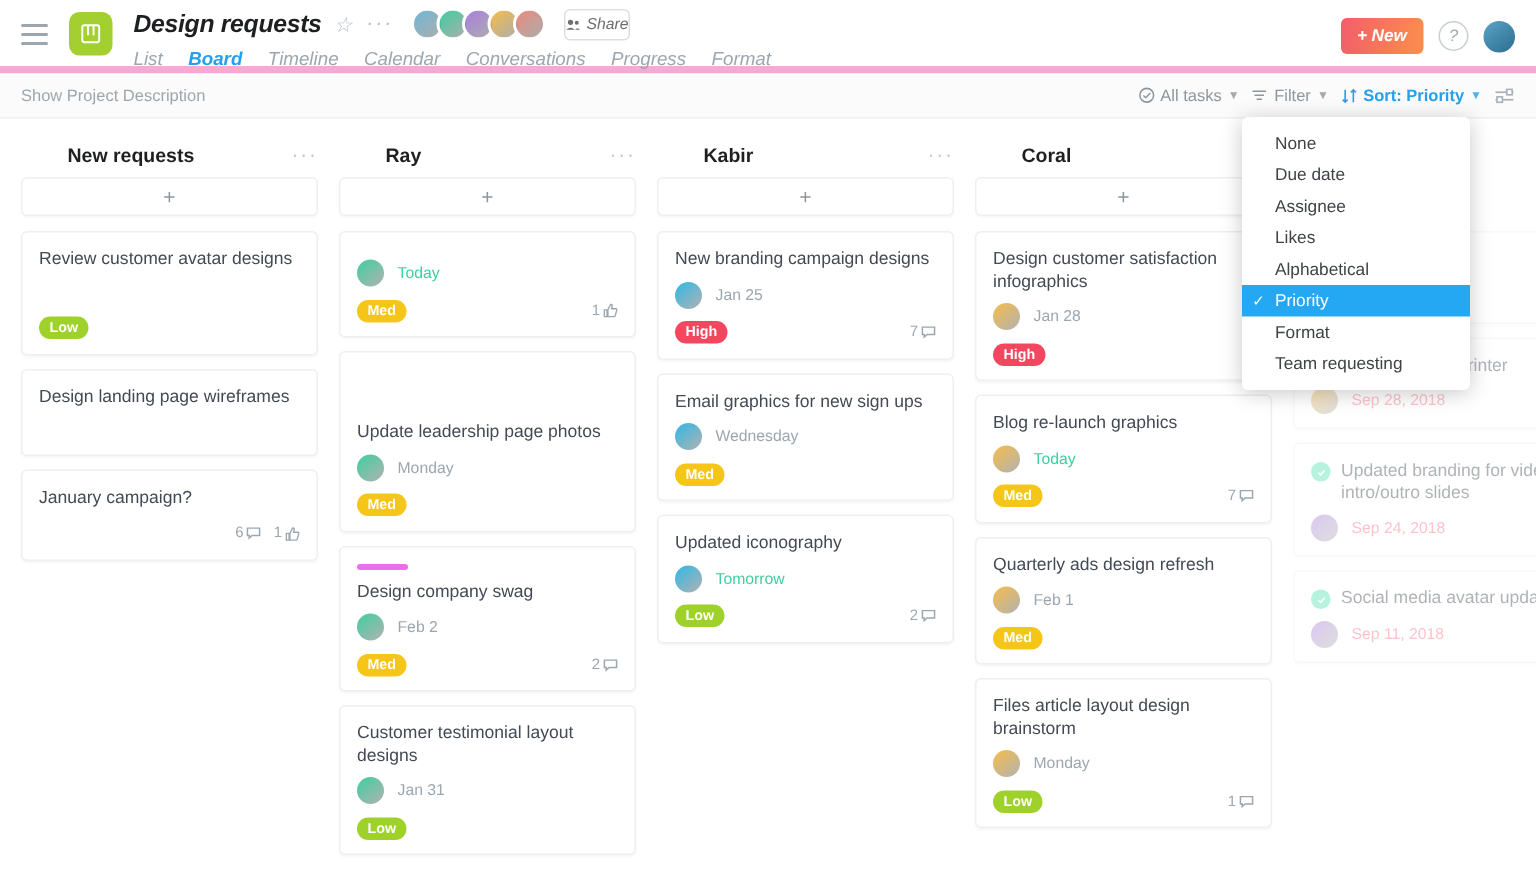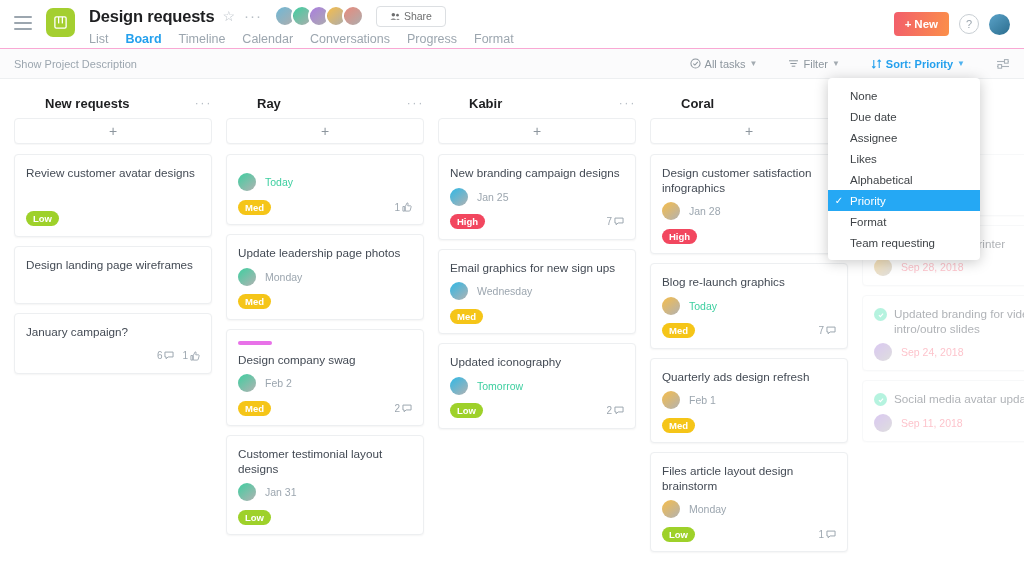--- a/index.html
+++ b/index.html
@@ -10,22 +10,22 @@
     overflow: hidden;
     -webkit-font-smoothing: antialiased;
   }
   #app { position: relative; width: 1024px; height: 584px; }
 
   
   .topbar {
     position: relative;
     height: 49px;
     background: #fff;
-    border-bottom: 1px solid #f9a8d4;
-    display: flex; align-items: flex-start;
+    border-bottom: 5px solid #f9a8d4;
+    display: flex; align-items: flex-start; font-style: italic;
   }
   .hamburger {
     width: 18px; height: 14px; margin: 16px 0 0 14px;
     display: flex; flex-direction: column; justify-content: space-between;
     cursor: pointer; flex: none;
   }
   .hamburger span { display:block; height: 2px; background: #9ca6af; border-radius: 1px; }
 
   .proj-icon {
     width: 29px; height: 29px; border-radius: 7px;
@@ -40,21 +40,21 @@
     font-size: 16.5px; font-weight: bold; color: #1e1f21; letter-spacing: -0.2px;
   }
   .star { margin-left: 8px; color: #b8bfc6; font-size: 14px; line-height: 1; }
   .dots-h { margin-left: 9px; color: #b8bfc6; font-size: 15px; letter-spacing: 1px; line-height: 8px; }
 
   .avatars { display: flex; margin-left: 12px; align-items: center; }
   .avatars .av { width: 22px; height: 22px; border-radius: 50%; margin-left: -5px; border: 2px solid #fff; }
   .avatars .av:first-child { margin-left: 0; }
 
   .share-btn {
-    margin-left: 12px; height: 21px; padding: 0 13px;
+    margin-left: 12px; height: 21px; padding: 0 0;
     border: 1px solid #dcdfe2; border-radius: 4px; background: #fff;
     display: flex; align-items: center; gap: 4px;
     font-size: 10.5px; color: #6d6e6f; cursor: pointer;
   }
   .share-btn svg { display:block; }
 
   .tabs { display: flex; gap: 17px; margin-top: 5px; }
   .tab { font-size: 12.5px; color: #9ca6af; padding-bottom: 6px; cursor: pointer; white-space: nowrap; }
   .tab.active { color: #24a0ed; font-weight: bold; border-bottom: 2px solid #24a0ed; }
 
@@ -77,21 +77,21 @@
   }
   .me-av { width: 21px; height: 21px; border-radius: 50%; }
 
   
   .subbar {
     height: 30px; background: #fbfbfc; border-bottom: 1px solid #edeff1;
     display: flex; align-items: center; padding: 0 14px;
     position: relative;
   }
   .show-desc { font-size: 11px; color: #9ca6af; cursor: pointer; }
-  .subright { margin-left: auto; display: flex; align-items: flex-start; gap: 31px; }
+  .subright { margin-left: auto; display: flex; align-items: flex-start; gap: 8px; }
   .ctl { display: flex; align-items: center; gap: 4px; font-size: 11px; color: #8d969e; cursor: pointer; white-space: nowrap; }
   .ctl.active { color: #24a0ed; font-weight: bold; }
   .caret { font-size: 8px; line-height: 1; color: inherit; opacity: .8; }
 
   
   .board {
     position: absolute; top: 80px; left: 0; right: 0; bottom: 0;
     background: #fff; display: flex; padding: 0 0 0 0; overflow: hidden;
   }
   .column { width: 198px; margin-left: 14px; flex: none; position: relative; }
@@ -316,21 +316,21 @@
               <span class="n">
                 <span>1</span>
                 <svg width="10" height="10" viewBox="0 0 11 11">
                   <path d="M1 5 H3 V10 H1 Z M3.6 5 L5.6 1 Q7 0.8 6.7 2.4 L6.3 4.2 H9.4 Q10.4 4.4 10 5.6 L9 9.2 Q8.8 10 7.8 10 H3.6 Z" fill="none" stroke="#9ca6af" stroke-width="1"></path>
                 </svg>
               </span>
             </div>
           </div>
         </div>
         <div class="card">
-          <div style="display: flex; align-items: flex-start;">
+          <div style="display: flex; align-items: flex-start; margin-top: 35px;">
             <div class="card-title">Update leadership page photos</div>
           </div>
           <div class="card-row">
             <div class="card-av" style="background: linear-gradient(140deg, rgb(62, 207, 160), rgba(0, 0, 0, 0.3));"></div>
             <div class="card-date">Monday</div>
           </div>
           <div class="card-foot">
             <span class="pill" style="background: rgb(245, 197, 24);">Med</span>
           </div>
         </div>

